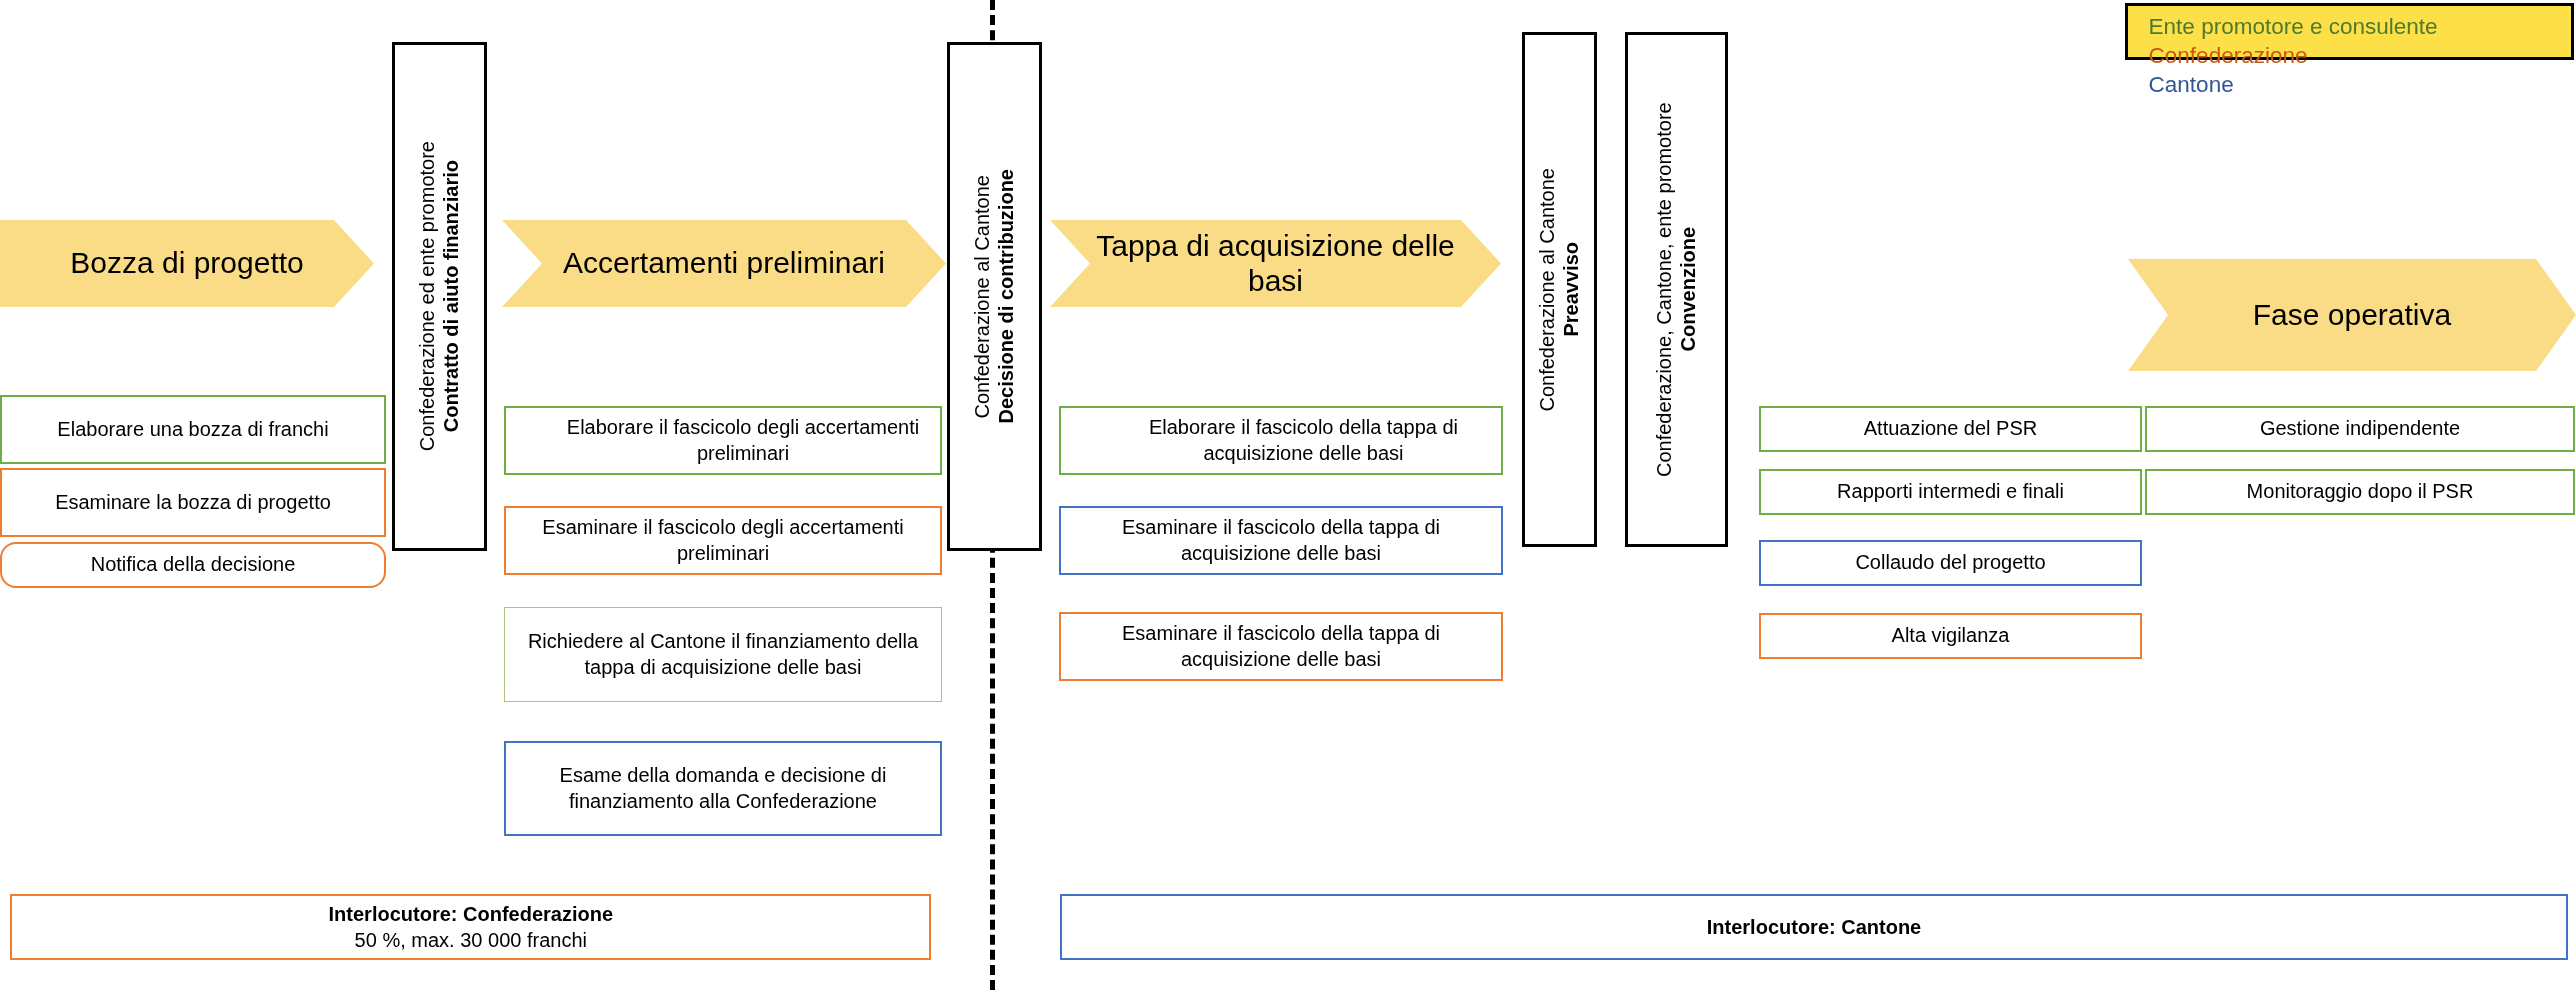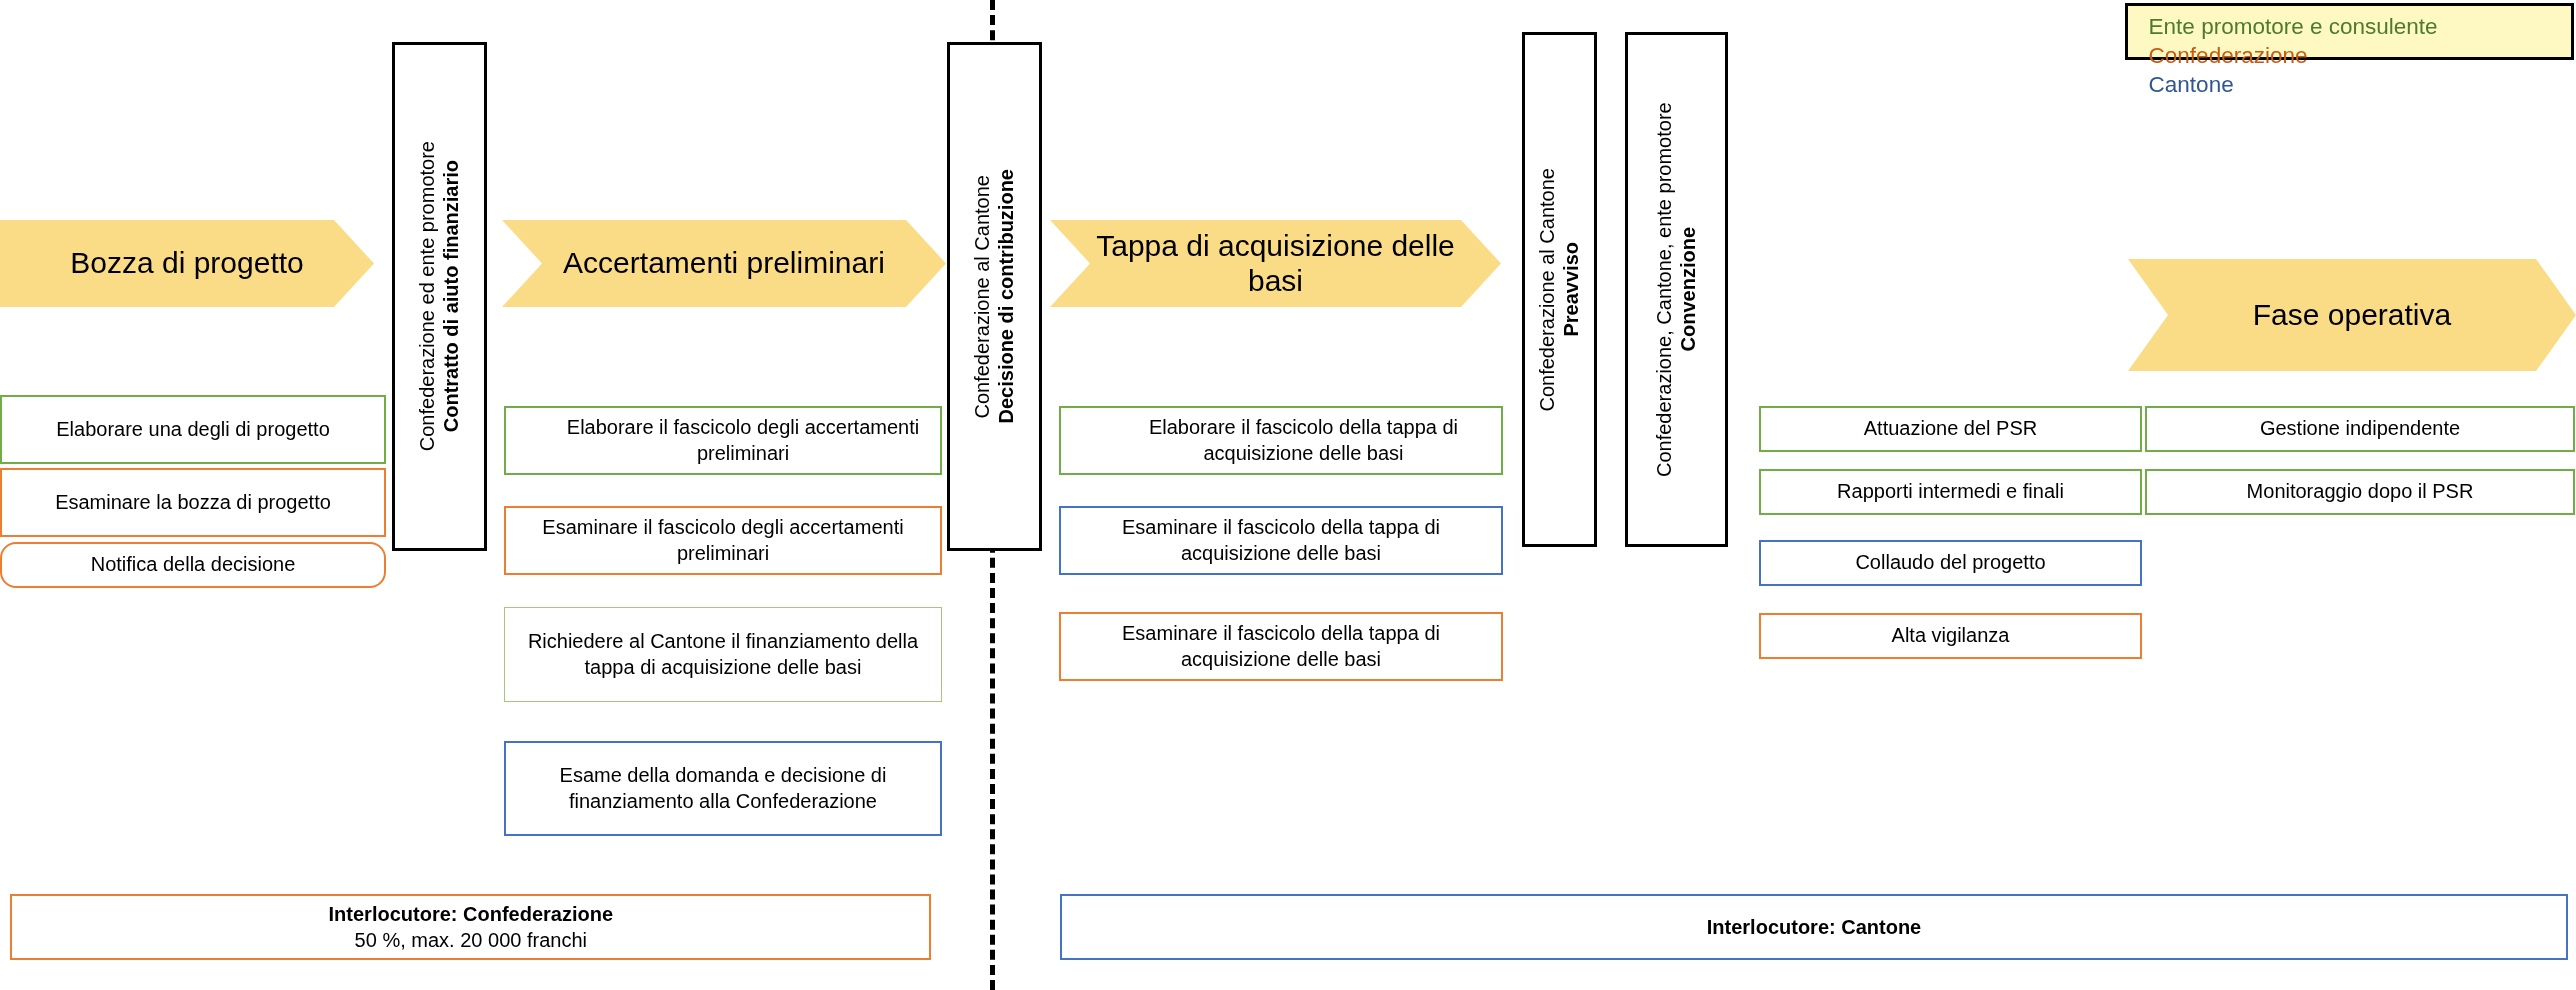--- a/index.html
+++ b/index.html
@@ -98,21 +98,21 @@
   
   .dashline {
     position: absolute;
     border-left: 5.8px dashed #000000;
   }
 
   
   .legend {
     position: absolute;
     border: 3.2px solid #000000;
-    background: #fef9c3;
+    background: #fde047;
     box-sizing: border-box;
     padding: 7.7px 9px 9px 20.6px;
   }
   .legend div {
     font-size: 22.5px;
     line-height: 1.28;
     white-space: nowrap;
   }
 </style>
 </head>
@@ -159,21 +159,21 @@
     <div class="vtext title">Preavviso</div>
     <div class="vtext">Confederazione al Cantone</div>
   </div>
 
   <div class="vbox" style="left:1625px; top:32px; width:103px; height:515px; flex-direction:row-reverse;">
     <div class="vtext title">Convenzione</div>
     <div class="vtext" style="white-space:normal; height:100%; max-height:515px;">Confederazione, Cantone, ente promotore</div>
   </div>
 
   <div class="tbox green" style="left:0px; top:395px; width:386px; height:69px;">
-    <span>Elaborare una degli di progetto</span>
+    <span>Elaborare una bozza di franchi</span>
   </div>
   <div class="tbox orange" style="left:0px; top:468px; width:386px; height:69px;">
     <span>Esaminare la bozza di progetto</span>
   </div>
   <div class="tbox orange" style="left:0px; top:542px; width:386px; height:46px;border-radius:16px;">
     <span>Notifica della decisione</span>
   </div>
 
   <div class="tbox green" style="left:504px; top:406px; width:438px; height:69px;padding-left:40px;">
     <span>Elaborare il fascicolo degli accertamenti preliminari</span>
@@ -213,21 +213,21 @@
 
   <div class="tbox green" style="left:2145px; top:406px; width:430px; height:46px;">
     <span>Gestione indipendente</span>
   </div>
   <div class="tbox green" style="left:2145px; top:469px; width:430px; height:46px;">
     <span>Monitoraggio dopo il PSR</span>
   </div>
 
   <div class="footerbox" style="left:10.3px; top:894px; width:921px; height:66px;">
     <div class="ftitle">Interlocutore: Confederazione</div>
-    <div>50 %, max. 20 000 franchi</div>
+    <div>50 %, max. 30 000 franchi</div>
   </div>
 
   <div class="footerbox blue" style="left:1060px; top:894px; width:1508px; height:66px;">
     <div class="ftitle">Interlocutore: Cantone</div>
   </div>
 
 </div>
 
 
 </body></html>

